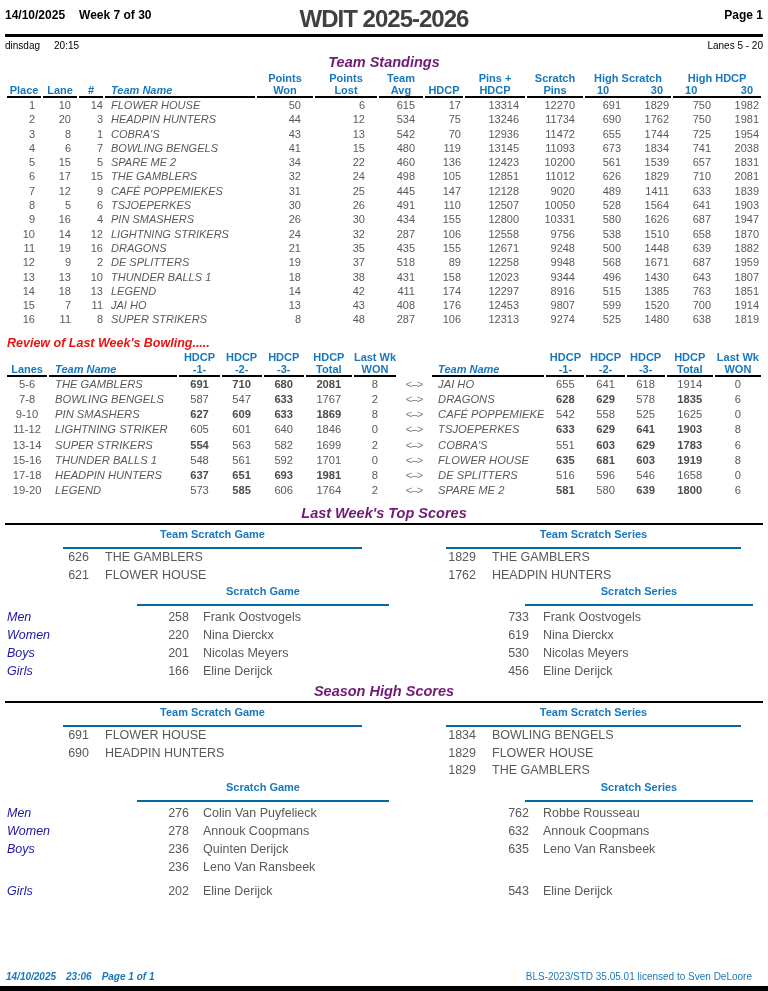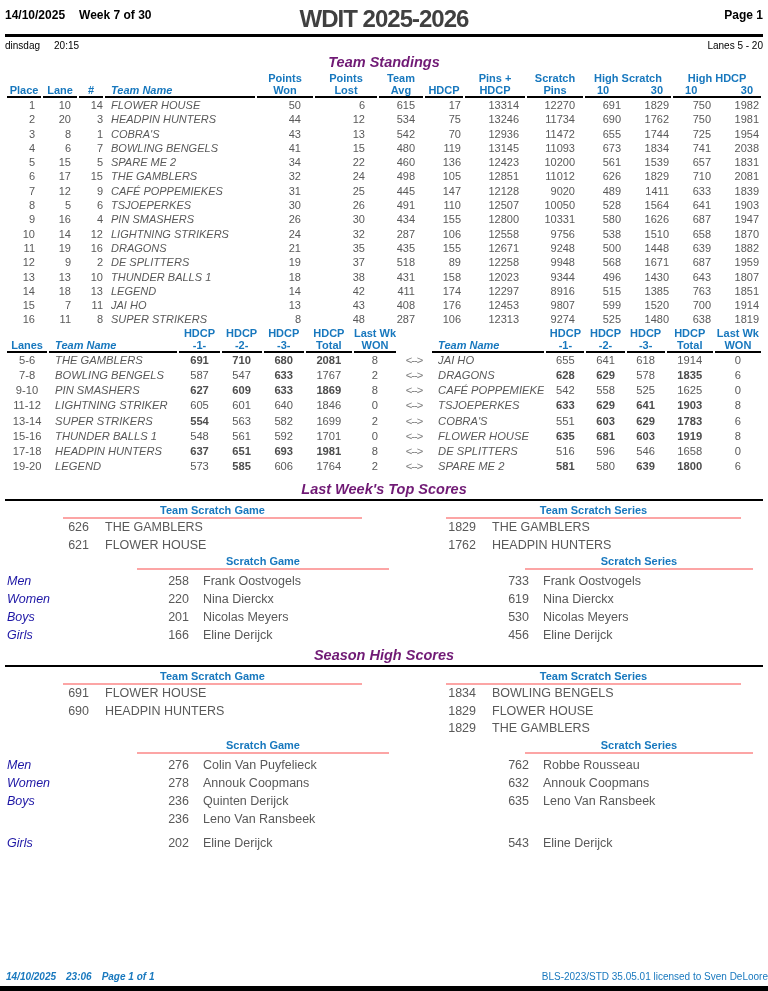--- a/index.html
+++ b/index.html
@@ -32,40 +32,40 @@
   .p2{padding-right:2px;}.p6{padding-right:6px;}.p8{padding-right:8px;}.p12{padding-right:12px;}
   .team{padding-left:6px;}
   .pair{display:flex;justify-content:space-between;padding:0 8px 0 12px;}
   .pair span{display:inline-block;}
   .rev td{line-height:15.2px;font-size:11.2px;}
   .bb{font-weight:bold;color:#4d4d4d;}
   .arrow{color:#7c7c7c;letter-spacing:-1px;text-align:center;}
   
   .ts-halves{display:flex;margin-top:1px;}
   .half{width:379px;}
-  .col-head{color:#1878be;font-size:11px;font-weight:bold;text-align:center;border-bottom:2px solid #fca5a5;padding-bottom:1px;line-height:12px;}
+  .col-head{color:#1878be;font-size:11px;font-weight:bold;text-align:center;border-bottom:2px solid #0369a1;padding-bottom:7px;line-height:12px;}
   .half.lft .col-head{margin:0 22px 0 58px;}
   .half.rgt .col-head{margin:0 22px 0 62px;}
   .ts-row{display:flex;font-size:12.5px;color:#595959;line-height:17.5px;}
   .ts-val{width:84px;text-align:right;}
   .half.rgt .ts-val{width:92px;}
   .ts-name{padding-left:16px;}
   .subheads{display:flex;margin-top:1px;}
   .subheads .col-head.sg{width:252px;margin-left:132px;}
   .subheads .col-head.ss{width:228px;margin-left:136px;}
   .ind-rows{margin-top:2px;}
   .ind-row{display:flex;font-size:12.5px;line-height:18px;}
   .ind-row.gap{margin-top:6px;}
   .ind-label{width:132px;color:#1d16a5;font-weight:normal;font-style:italic;padding-left:2px;}
   .ind-gval{width:50px;text-align:right;color:#595959;}
   .ind-gname{width:232px;padding-left:14px;color:#595959;}
   .ind-sval{width:94px;text-align:right;color:#595959;}
   .ind-sname{padding-left:14px;color:#595959;}
   
-  .footer{position:absolute;left:6px;right:0;bottom:9px;display:flex;justify-content:space-between;font-size:10px;color:#1878be;}
+  .footer{position:absolute;left:6px;right:16px;bottom:9px;display:flex;justify-content:space-between;font-size:10px;color:#1878be;}
   .footer .f-left{font-weight:bold;font-style:italic;}
   .footer .f-left span{margin-right:10px;}
   .bottom-bar{position:absolute;left:0;right:0;bottom:0;height:5px;background:#000;}
 </style>
 </head>
 <body>
 
 <div class="page">
 
   <div class="top">
@@ -408,20 +408,21 @@
           <td class="r p6">12313</td>
           <td class="r p8">9274</td>
           <td class="r p8">525</td>
           <td class="r p2">1480</td>
           <td class="r p8">638</td>
           <td class="r p2">1819</td>
         </tr>
       </tbody>
   </table>
 
+  <div class="review-head">Review of Last Week's Bowling.....</div>
   <table class="rev">
     <colgroup>
       <col style="width:40px">
         <col style="width:128px">
         <col style="width:40px">
         <col style="width:40px">
         <col style="width:40px">
         <col style="width:46px">
         <col style="width:42px">
       <col style="width:32px">

